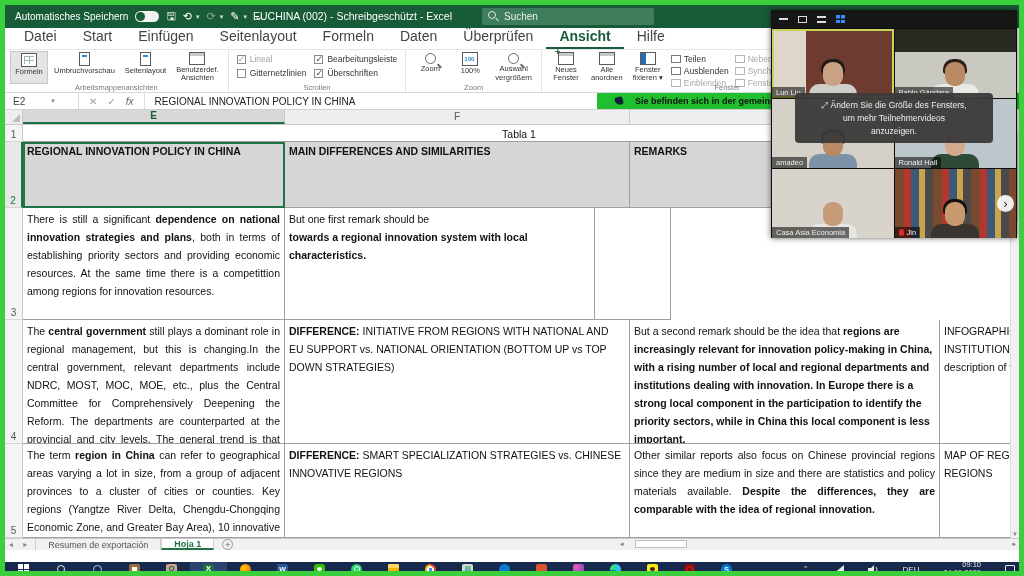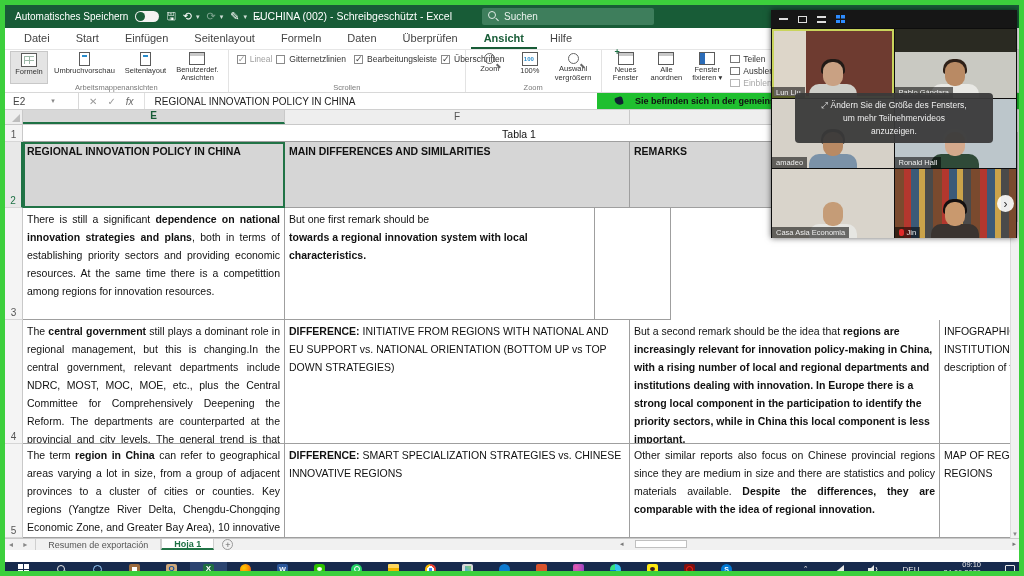--- a/index.html
+++ b/index.html
@@ -12,21 +12,21 @@
   .toggle .knob{position:absolute;left:1px;top:1px;width:9px;height:9px;border-radius:50%;background:#185c37;}
   .qico{color:#fff;font-size:11px;line-height:1;}
   .qico.dis{opacity:.45;}
   .caret{font-size:7px;opacity:.8;margin-left:-3px;}
   .wtitle{position:absolute;left:248px;top:0;height:23px;line-height:23px;font-size:10.5px;color:#fff;white-space:nowrap;}
   .searchbox{position:absolute;left:477px;top:3px;width:172px;height:17px;background:#3e7e5c;border-radius:2px;color:#e8f1ec;font-size:10px;display:flex;align-items:center;padding-left:22px;}
   .searchbox .mag{position:absolute;left:6px;top:3px;width:8px;height:8px;border:1.4px solid #dfeae4;border-radius:50%;}
   .searchbox .mag:after{content:"";position:absolute;left:6px;top:7px;width:4px;height:1.4px;background:#dfeae4;transform:rotate(45deg);}
   
   .ribbontabs{position:absolute;left:0;top:23px;width:1014px;height:22px;background:#fff;display:flex;align-items:flex-end;padding-left:6px;border-bottom:1px solid #e6e6e6;}
-  .rtab{padding:0 13px 5px;font-size:11px;color:#444;white-space:nowrap;}
+  .rtab{padding:0 13px 5px;font-size:14px;color:#444;white-space:nowrap;}
   .rtab.active{color:#185c37;font-weight:bold;border-bottom:2.5px solid #185c37;padding-bottom:3px;}
   
   .ribbon{position:absolute;left:0;top:45px;width:1014px;height:43px;background:#fff;border-bottom:1px solid #d8d8d8;display:flex;}
   .rgroup{position:relative;height:100%;display:flex;align-items:flex-start;padding:1px 4px 10px;border-right:1px solid #e3e3e3;}
   .glabel{position:absolute;left:0;right:0;bottom:0;text-align:center;font-size:7.5px;color:#7a7a7a;white-space:nowrap;}
   .bigbtn{display:flex;flex-direction:column;align-items:center;justify-content:flex-start;padding:1px 4px;margin:0 1px;min-width:38px;height:33px;}
   .bigbtn.selected{background:#e4e4e4;border:1px solid #c8c8c8;}
   .bigbtn .blabel{font-size:7.5px;color:#333;text-align:center;line-height:1.15;margin-top:1px;white-space:pre-line;}
   .ricon{width:16px;height:14px;position:relative;}
   .ric-sheet{border:1.5px solid #5a5a5a;background:linear-gradient(#fff 0 0) padding-box;}
@@ -36,21 +36,21 @@
   .ric-page{border:1.5px solid #5a5a5a;width:11px;margin:0 auto;height:14px;background:#fff;}
   .ric-page:after{content:"";position:absolute;left:2px;right:2px;top:2px;height:2px;background:#2b8ccb;}
   .ric-mag{width:11px;height:11px;border:1.6px solid #666;border-radius:50%;margin:1px auto 0;}
   .ric-mag:after{content:"";position:absolute;left:11px;top:11px;width:5px;height:1.8px;background:#666;transform:rotate(45deg);}
   .ric-100{border:1.5px solid #5a5a5a;background:#fff;}
   .ric-100:after{content:"100";position:absolute;left:1px;top:3px;font-size:6px;color:#2b8ccb;font-weight:bold;}
   .ric-win{border:1.5px solid #5a5a5a;background:#fff;}
   .ric-win:before{content:"";position:absolute;left:0;right:0;top:0;height:3px;background:#c8c8c8;}
   .ric-win.green:after{content:"+";position:absolute;left:-4px;top:-6px;color:#1e7145;font-weight:bold;font-size:9px;}
   .ric-freeze{border:1.5px solid #5a5a5a;background:linear-gradient(90deg,#2b6cb8 5px,#fff 5px);}
-  .chkcol{display:flex;flex-direction:row;gap:4px;padding:3px 4px 0;}
+  .chkcol{display:flex;flex-direction:column;gap:4px;padding:3px 4px 0;}
   .chkrow{display:flex;align-items:center;gap:4px;font-size:8.5px;color:#333;white-space:nowrap;}
   .chkrow.dis{color:#a0a0a0;}
   .cbox{width:9px;height:9px;border:1px solid #8a8a8a;background:#fff;position:relative;display:inline-block;}
   .cbox.on:after{content:"✓";position:absolute;left:0;top:-2px;font-size:9px;color:#444;}
   .cbox.dison:after{color:#9a9a9a;}
   .smallcol{display:flex;flex-direction:column;gap:2px;padding:3px 3px 0;}
   .smallbtn{display:flex;align-items:center;gap:3px;font-size:8.5px;color:#333;white-space:nowrap;}
   .smallbtn.dis{color:#a8a8a8;}
   .sic{width:10px;height:8px;border:1px solid #777;display:inline-block;background:#fff;}
   .smallbtn.dis .sic{border-color:#b5b5b5;}

